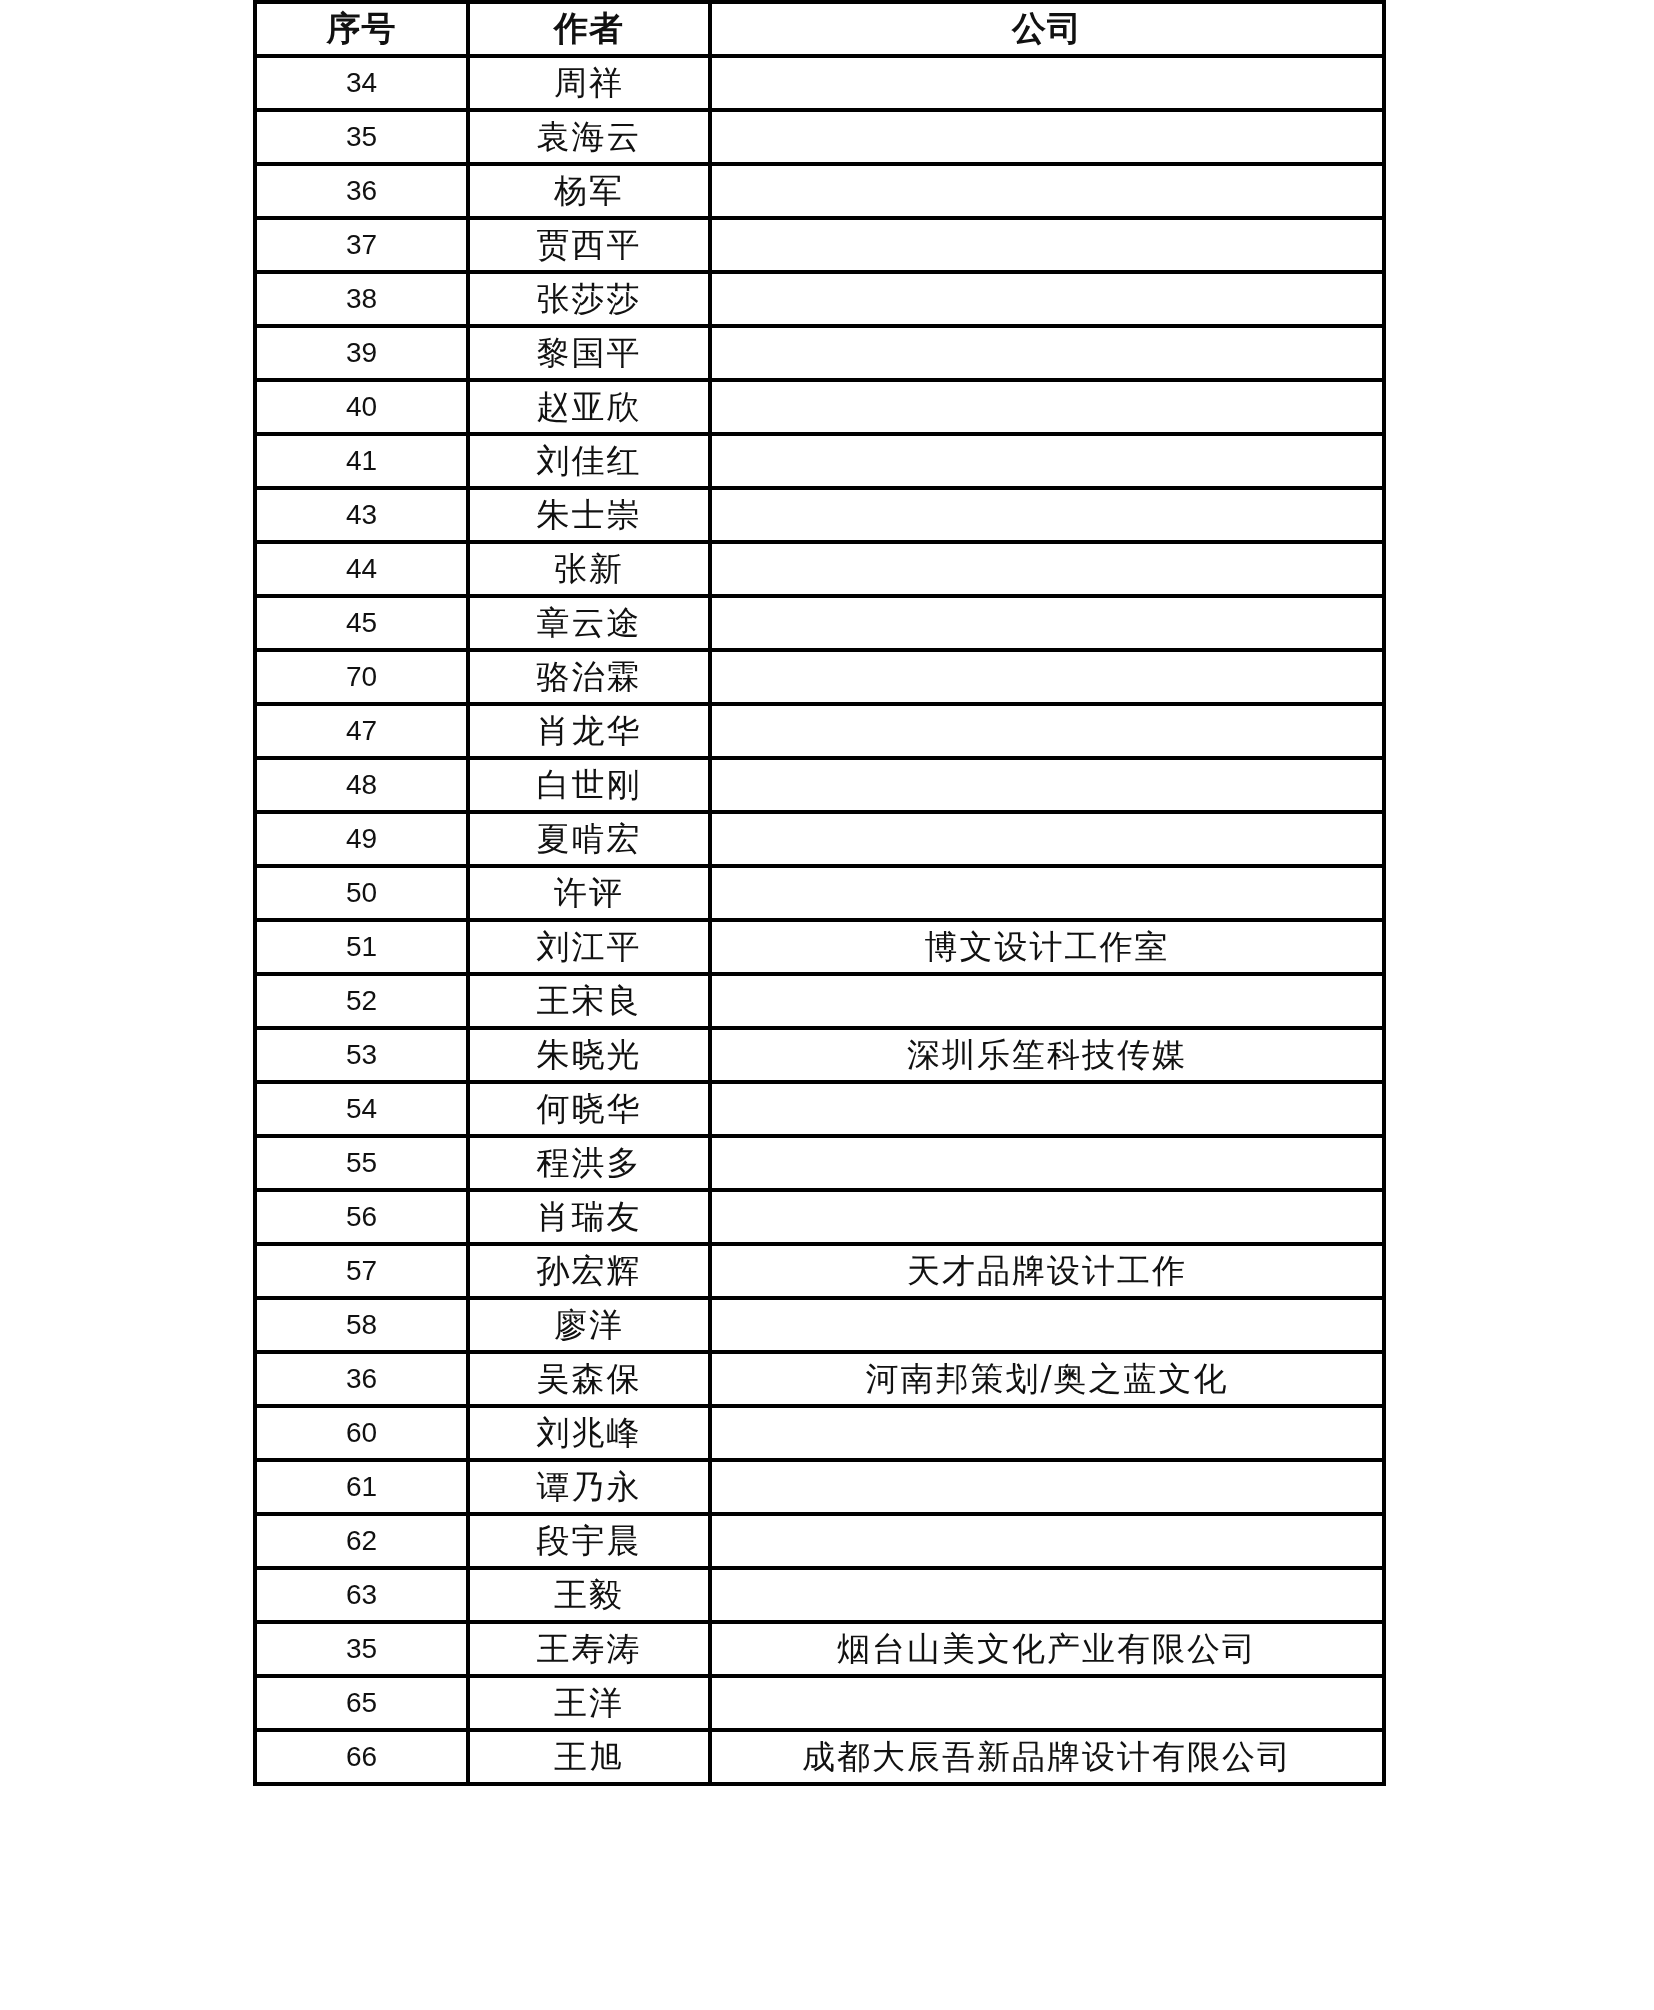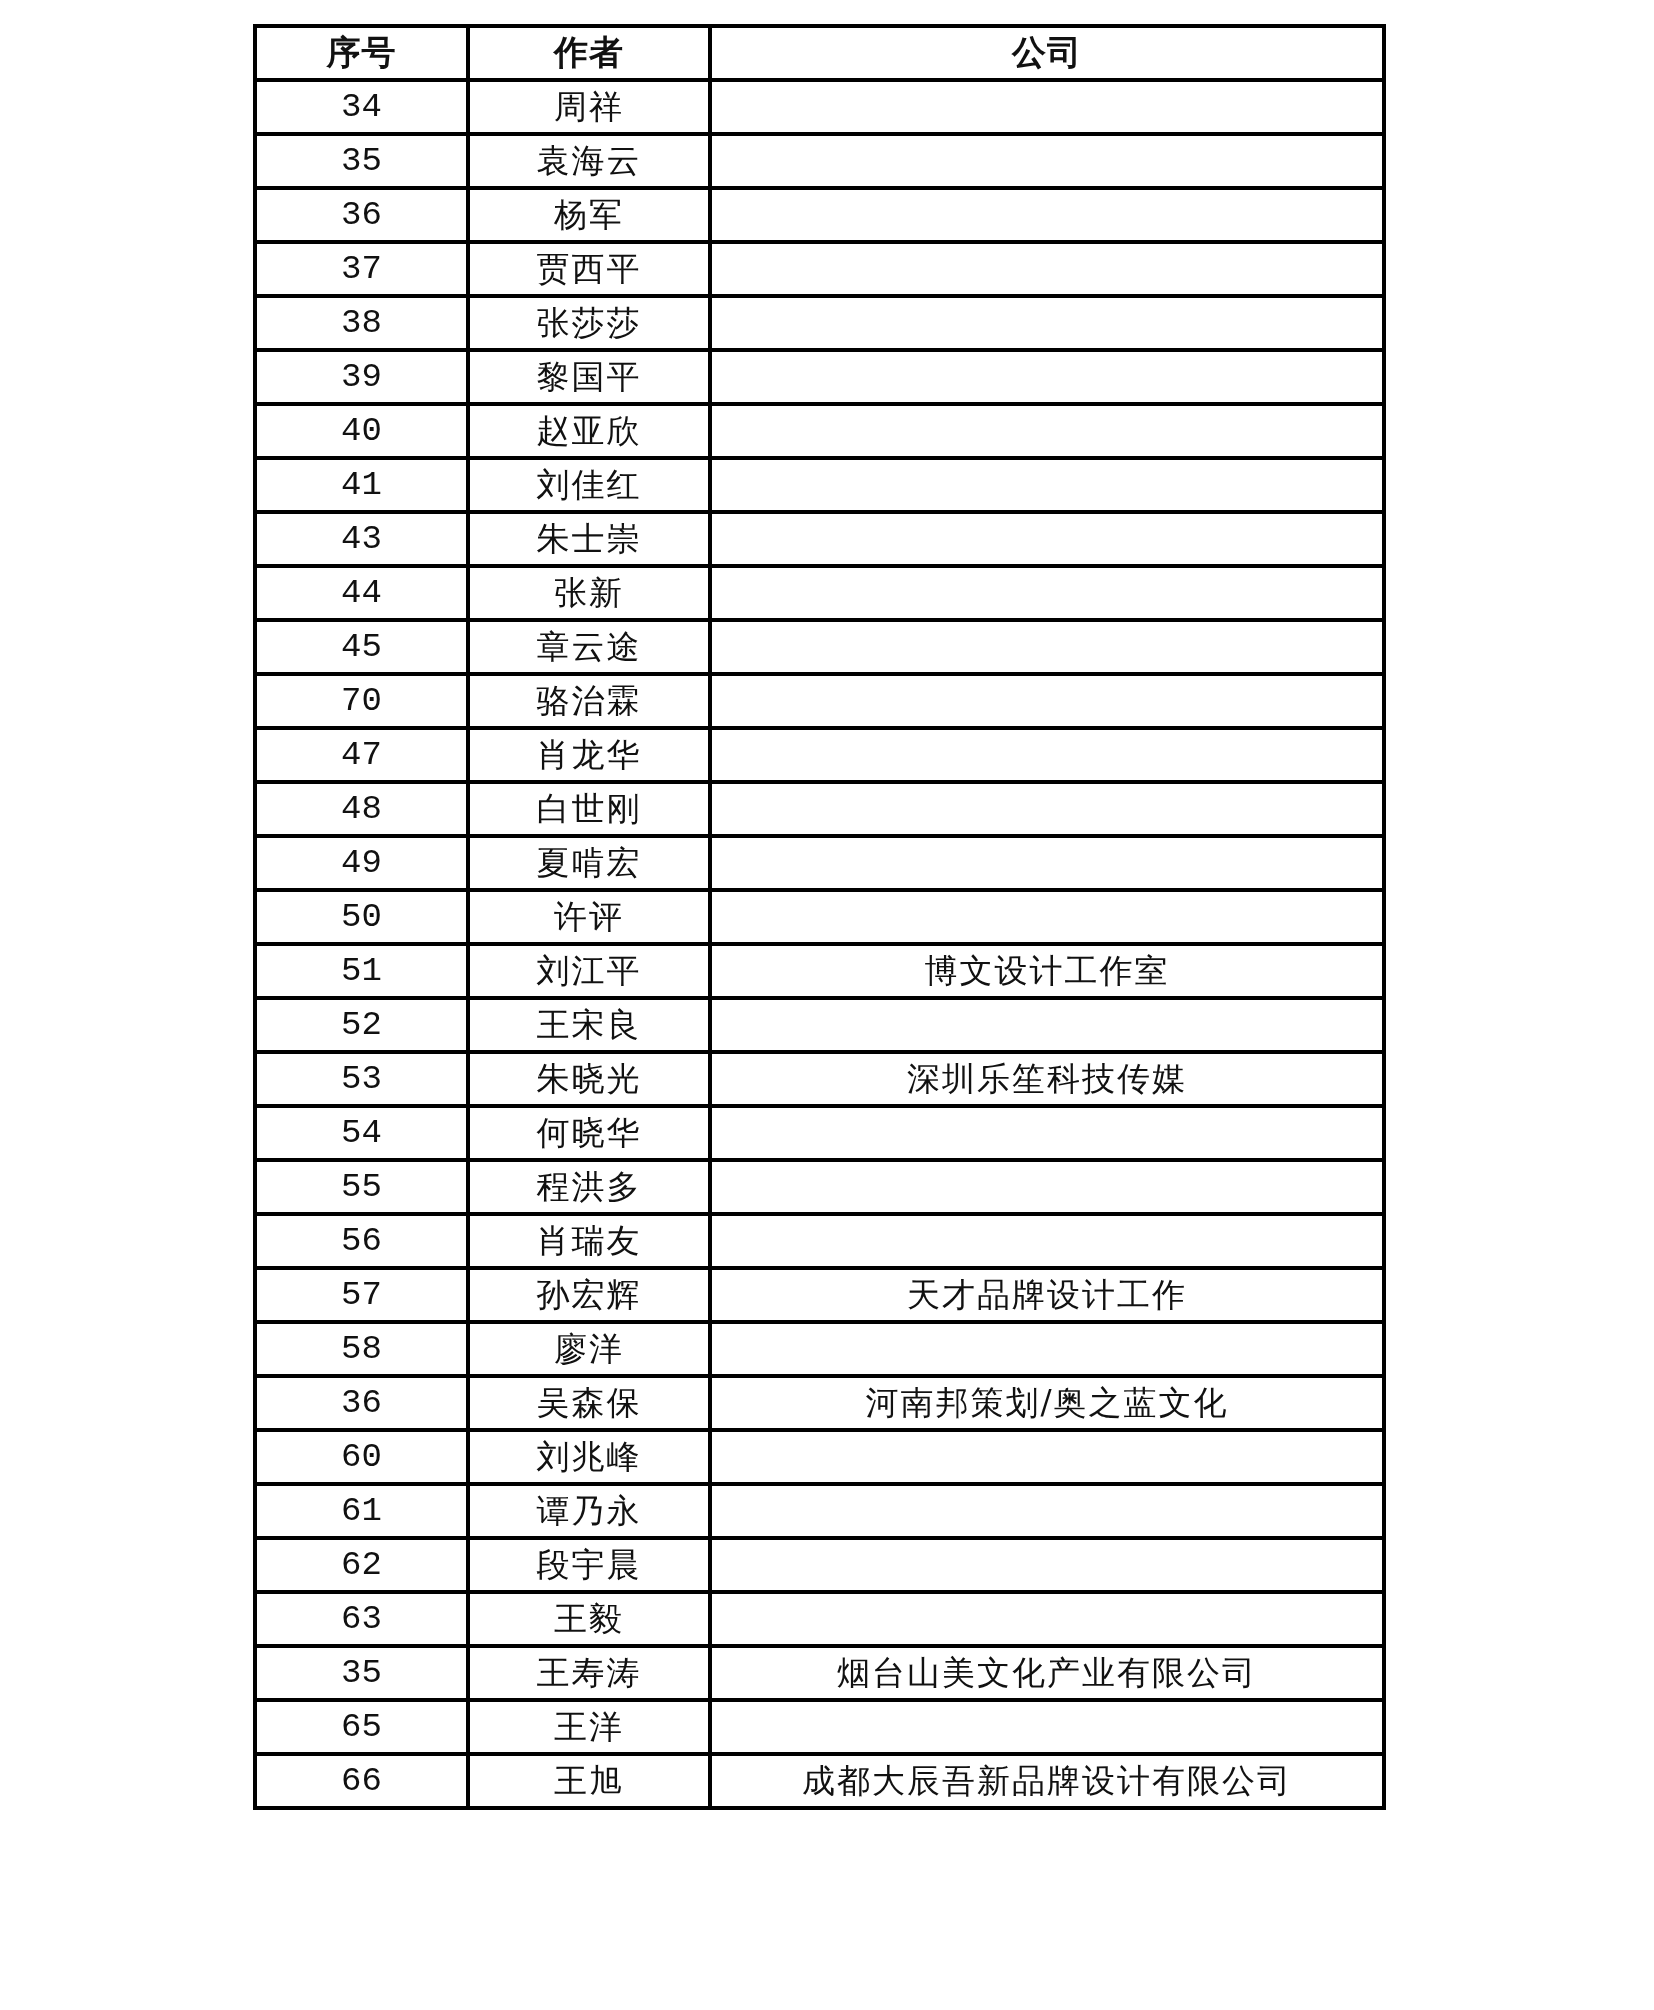--- a/index.html
+++ b/index.html
@@ -11,21 +11,21 @@
       width: 1654px;
       height: 2010px;
       position: relative;
       overflow: hidden;
       font-family: "DejaVu Serif", "Liberation Serif", serif;
       color: #111111;
     }
     table.roster {
       position: absolute;
       left: 253px;
-      top: 24px;
+      top: 0;
       width: 1129px;
       border-collapse: collapse;
       table-layout: fixed;
       padding-left: 20px;
     }
     table.roster col.c-num { width: 213px; }
     table.roster col.c-author { width: 242px; }
     table.roster col.c-company { width: 674px; }
     table.roster th,
     table.roster td {
@@ -41,22 +41,22 @@
       font-family: "DejaVu Sans", "Liberation Sans", sans-serif;
       font-weight: bold;
       font-size: 34px;
       letter-spacing: 1px;
     }
     table.roster td {
       font-size: 33px;
       font-weight: normal;
     }
     table.roster td.num {
-      font-family: Liberation Mono, monospace;
-      font-size: 34px;
+      font-family: Liberation Sans, sans-serif;
+      font-size: 28px;
     }
     table.roster td.author {
       letter-spacing: 2px;
     }
     table.roster td.company {
       letter-spacing: 2px;
     }
   </style>
 </head>
 <body>

